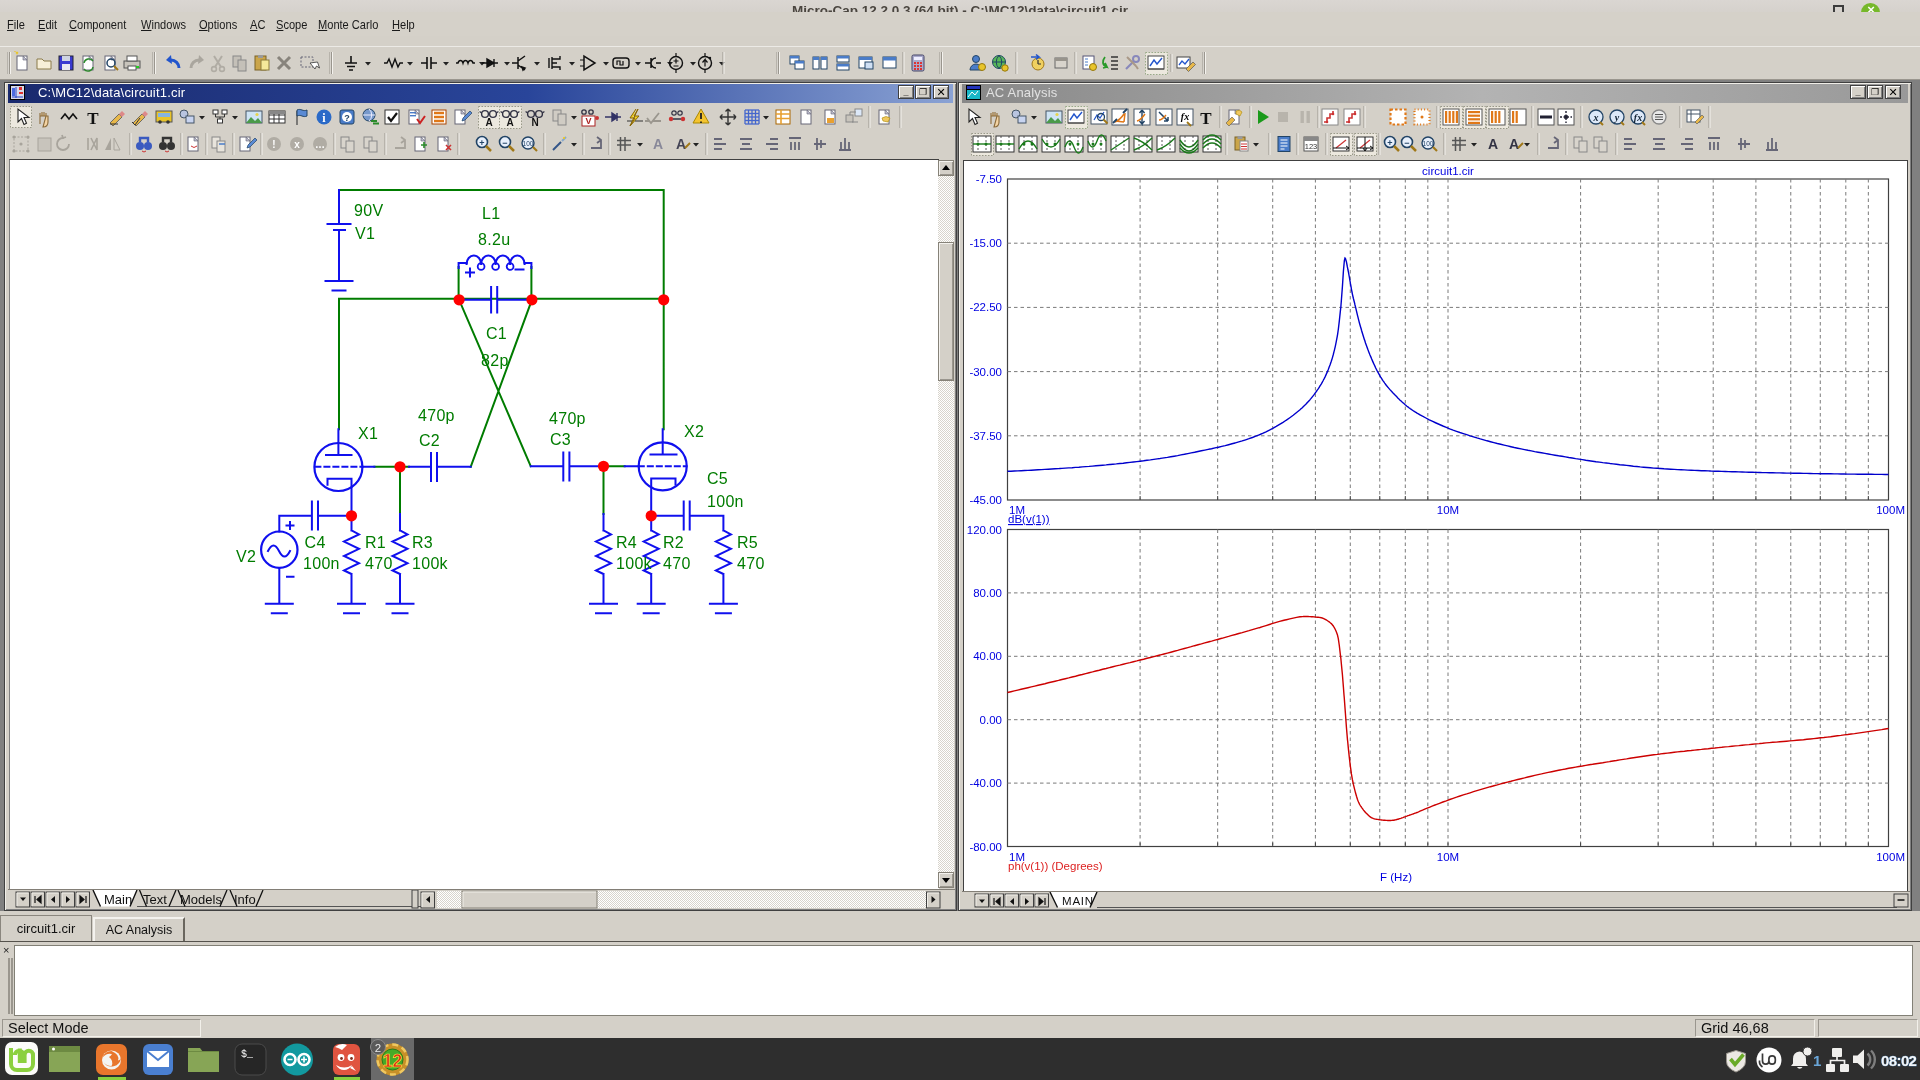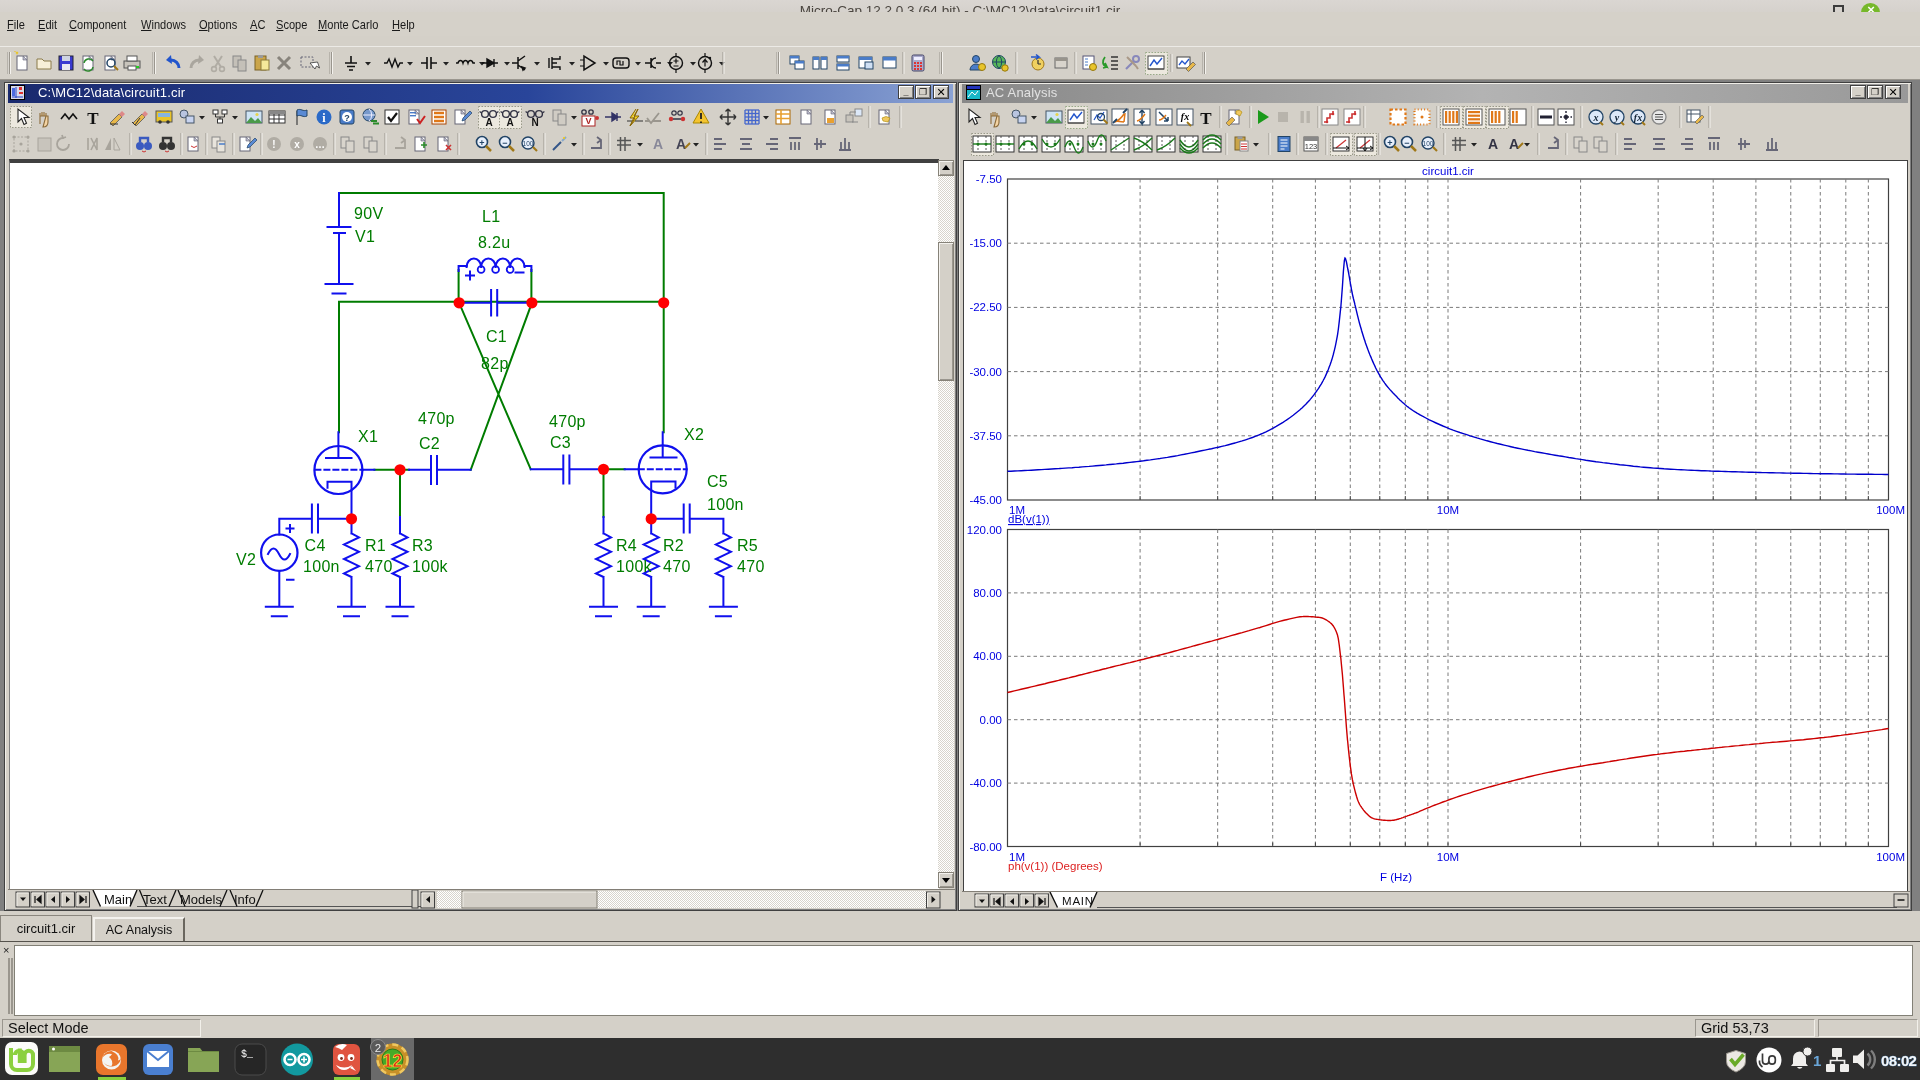--- a/index.html
+++ b/index.html
@@ -1,27 +1,27 @@
 <!DOCTYPE html>
 <html><head><meta charset="utf-8"><style>
 *{margin:0;padding:0;box-sizing:border-box}
 html,body{width:1920px;height:1080px;overflow:hidden;font-family:"Liberation Sans",sans-serif;background:#d4d0c8}
 .abs{position:absolute}
 #titlebar{left:0;top:0;width:1920px;height:22px;background:linear-gradient(#dad6d2,#d2cec8);border-bottom:1px solid #b4b0aa}
-#titletext{width:1920px;top:3px;text-align:center;font-size:13.5px;font-weight:normal;color:#4a453f}
+#titletext{width:1920px;top:3px;text-align:center;font-size:13.5px;font-weight:bold;color:#4a453f}
 #menubar{left:0;top:12px;width:1920px;height:24px;background:#d5d1c9}
 .mi{position:absolute;top:5px;font-size:13.5px;color:#1a1a1a;transform:scaleX(.82);transform-origin:0 0}
 #maintb{left:0;top:46px;width:1920px;height:34px;background:#d4d0c8;border-bottom:1px solid #9a968e;box-shadow:inset 0 1px 0 #eceae6}
 #mdi{left:0;top:80px;width:1920px;height:937px;background:#808080}
 .win{position:absolute;background:#d4d0c8;border:1px solid #404040;box-shadow:inset 1px 1px 0 #f0eee8,inset -1px -1px 0 #808080}
 .wtitle{position:absolute;left:3px;top:1px;right:3px;height:34px}
 .wtext{position:absolute;top:1px;font-size:13px;color:#fff;letter-spacing:.2px}
 .wbtn{position:absolute;top:1px;width:16px;height:14px;background:#d4d0c8;border:1px solid #404040;box-shadow:inset 1px 1px 0 #fff,inset -1px -1px 0 #808080;font-size:9px;text-align:center;line-height:12px;color:#000}
 .tbrow{position:absolute;background:#d4d0c8}
-#schem{background:#fff;border-top:4px solid #404040;border-left:1px solid #808080}
+#schem{background:#fff;border-top:1px solid #404040;border-left:1px solid #808080}
 .sb{position:absolute;background:#d4d0c8}
 .sbbtn{position:absolute;background:#d4d0c8;border:1px solid #868278;box-shadow:inset 1px 1px 0 #f4f2ee,inset -1px -1px 0 #9a968e}
 .sbtrack{background-image:conic-gradient(#ffffff 25%,#d8d4cc 0 50%,#ffffff 0 75%,#d8d4cc 0);background-size:2px 2px}
 .tabstrip{position:absolute;background:#d4d0c8;border-top:1px solid #827e76;font-size:13px}
 .statuscell{position:absolute;top:2px;height:18px;border:1px solid;border-color:#9a968e #f2f0ea #f2f0ea #9a968e;font-size:14.5px;color:#111;padding:0 0 0 5px;overflow:hidden}
 #taskbar{left:0;top:1038px;width:1920px;height:42px;background:#2e2e2e}
 </style></head>
 <body>
 <div class="abs" id="titlebar"></div>
 <div class="abs" id="titletext">Micro-Cap 12.2.0.3 (64 bit) - C:\MC12\data\circuit1.cir</div>
@@ -875,21 +875,21 @@
  <div class="abs" style="left:0;top:4px;width:92px;height:26px;background:#d4d0c8;border:1px solid #8a867e;border-bottom:none;font-size:13px;color:#111;text-align:center;padding-top:5px">circuit1.cir</div>
  <div class="abs" style="left:93px;top:6px;width:92px;height:24px;background:#d4d0c8;border:2px solid;border-color:#f4f2ee #6a665e #6a665e #f4f2ee;border-bottom:none;font-size:12.5px;color:#111;text-align:center;padding-top:4px">AC Analysis</div>
 </div>
 <div class="abs" style="left:0;top:941px;width:1920px;height:76px;background:#d4d0c8;border-top:1px solid #55524c">
  <div class="abs" style="left:3px;top:4px;width:9px;height:9px;font-size:11px;line-height:8px;color:#222">×</div>
  <div class="abs" style="left:8px;top:16px;width:5px;height:56px;border-left:2px solid #9a968e;border-right:2px solid #9a968e"></div>
  <div class="abs" style="left:14px;top:3px;width:1899px;height:71px;background:#fff;border:1px solid #828076"></div>
 </div>
 <div class="abs" style="left:0;top:1017px;width:1520px;height:21px;background:#d4d0c8">
  <div class="statuscell" style="left:2px;width:199px">Select Mode</div>
- <div class="statuscell" style="left:1695px;width:120px">Grid 53,73</div>
+ <div class="statuscell" style="left:1695px;width:120px">Grid 46,68</div>
  <div class="statuscell" style="left:1818px;width:100px"></div>
 </div>
 <div class="abs" id="taskbar">
     <svg width="1920" height="42" style="position:absolute;left:0;top:0">
       <rect x="5" y="4" width="33" height="33" rx="7" fill="#fcfcfa"></rect>
       <path d="M11,10 v16 a6,6 0 0 0 6,6 h10 a6,6 0 0 0 6,-6 v-9 a4.2,4.2 0 0 0 -8.4,0 v8 m-4.8,-14.5 v14.5 m-4.8,-8 a4.2,4.2 0 0 1 8.4,0 v8" stroke="#8bd03f" stroke-width="4" fill="none" stroke-linejoin="round"></path>
       <rect x="49" y="8" width="31" height="26" fill="#87a556"></rect>
       <rect x="49" y="8" width="31" height="6" fill="#6d8a42"></rect>
       <circle cx="53.5" cy="11" r="1.5" fill="#fff"></circle>
       <rect x="96" y="6" width="31" height="31" rx="7" fill="#e8762c"></rect>

